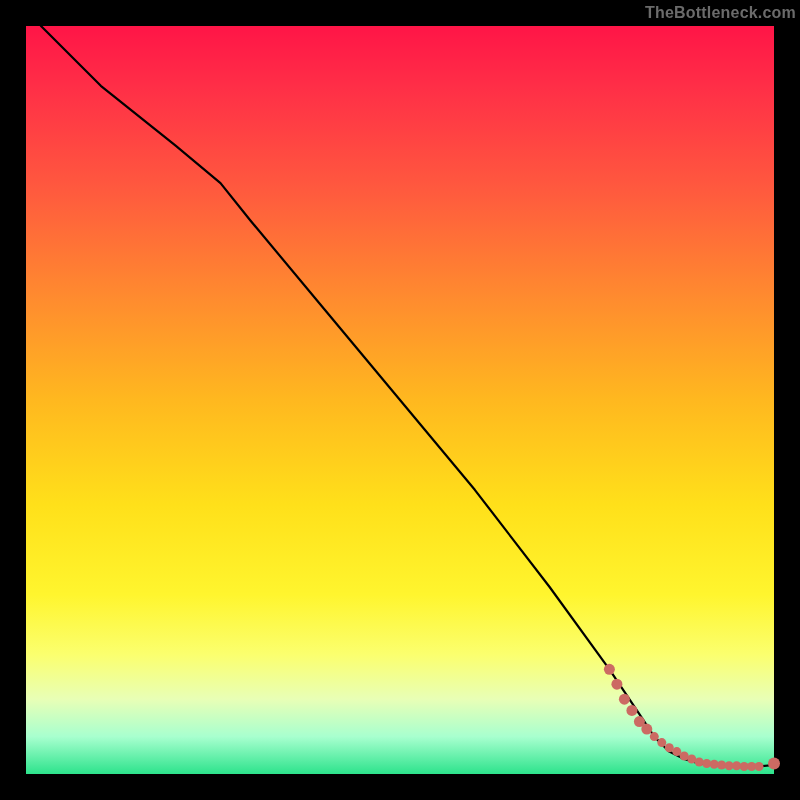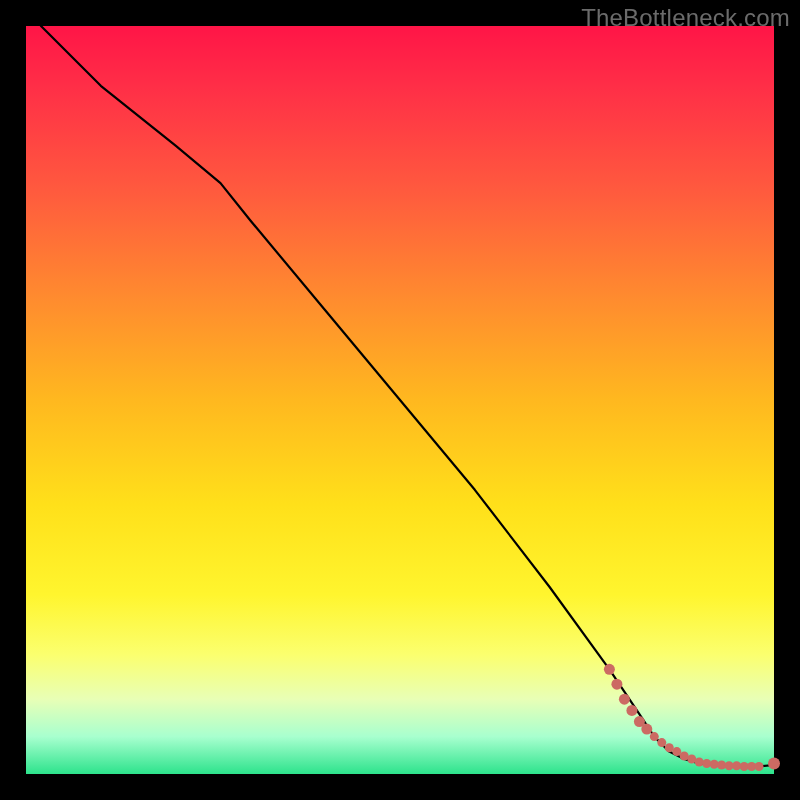--- a/index.html
+++ b/index.html
@@ -33,24 +33,24 @@
       #fff52e 76%,
       #fbff6e 84%,
       #e8ffb6 90%,
       #a8ffcf 95%,
       #2de38c 100%
     );
   }
   .watermark {
     position: absolute;
     top: 4px;
-    right: 10px;
+    right: 4px;
     color: #6b6b6b;
-    font-size: 24px;
-    font-weight: 400;
+    font-size: 16px;
+    font-weight: 700;
     letter-spacing: 0.2px;
     text-shadow: none;
     user-select: none;
   }
   svg.plot {
     position: absolute;
     left: 0; top: 0;
     width: 748px;
     height: 748px;
     overflow: visible;

